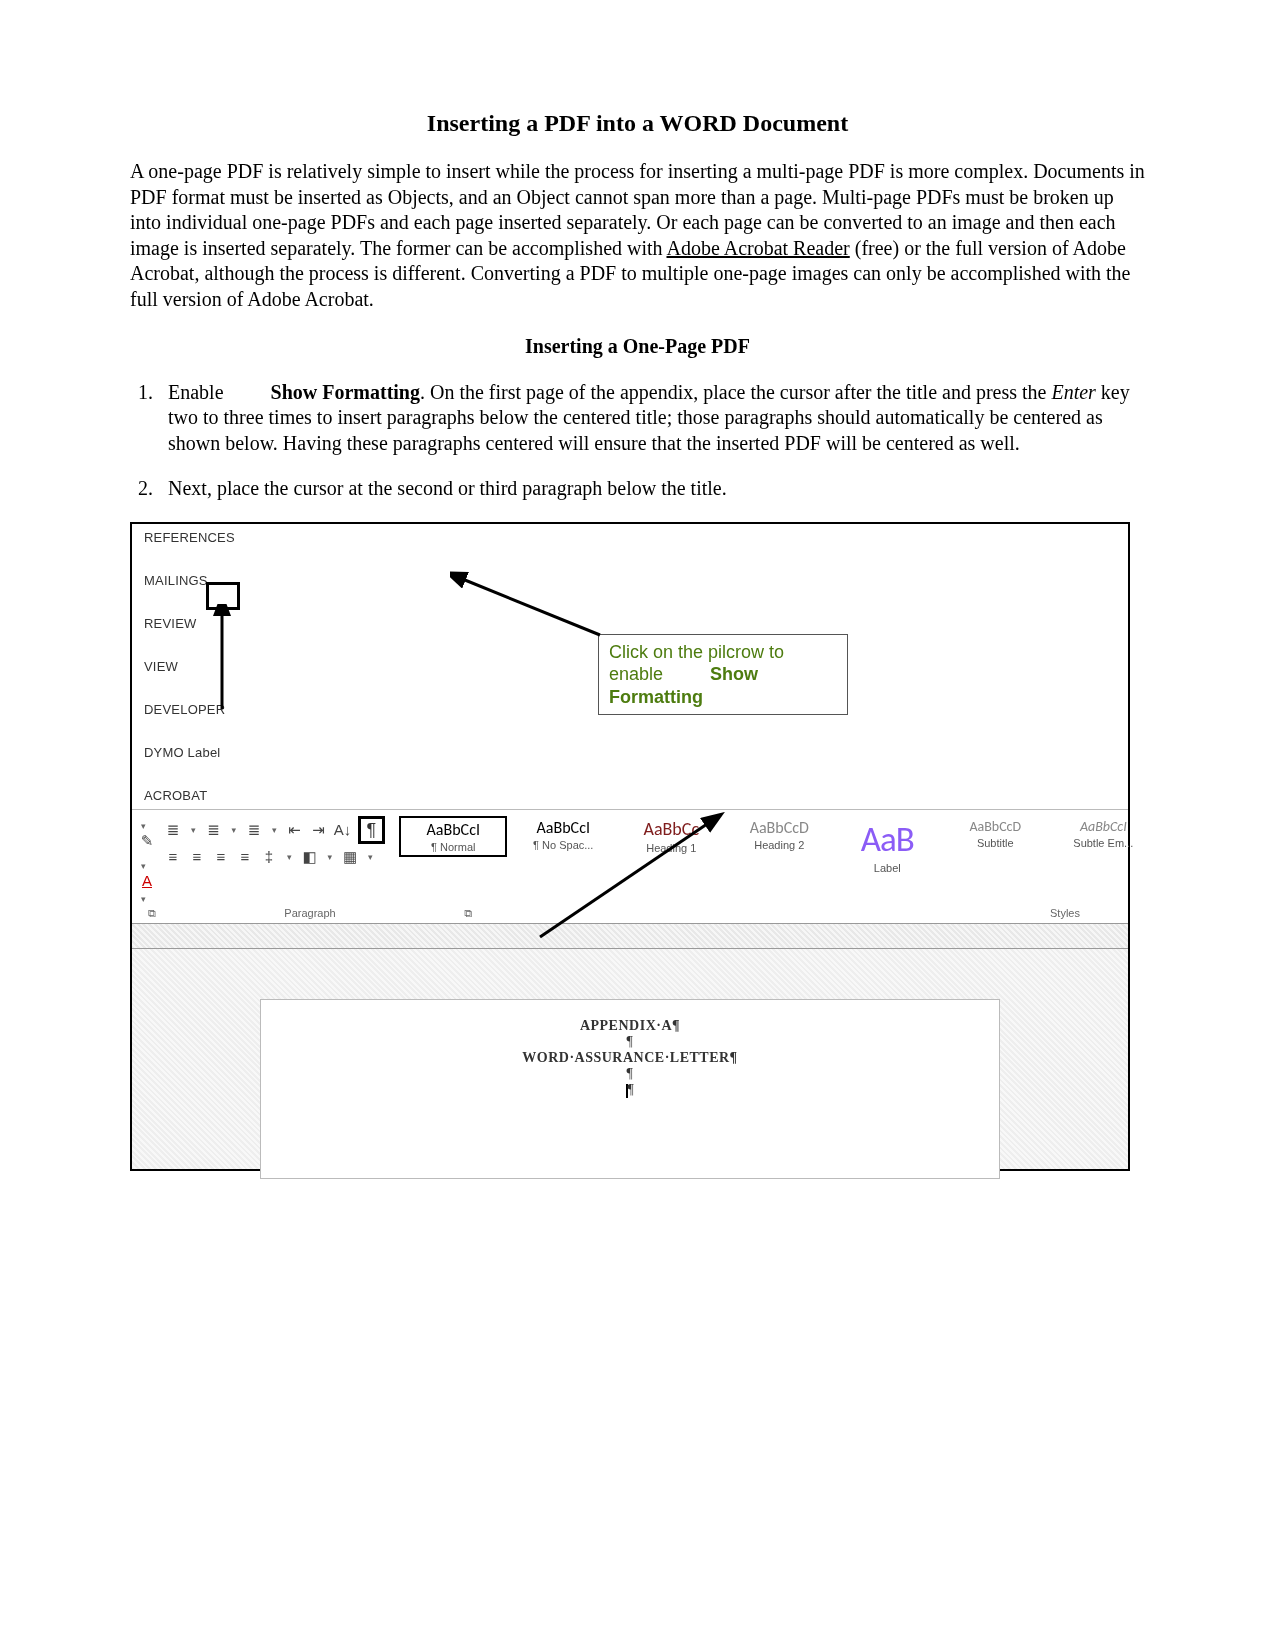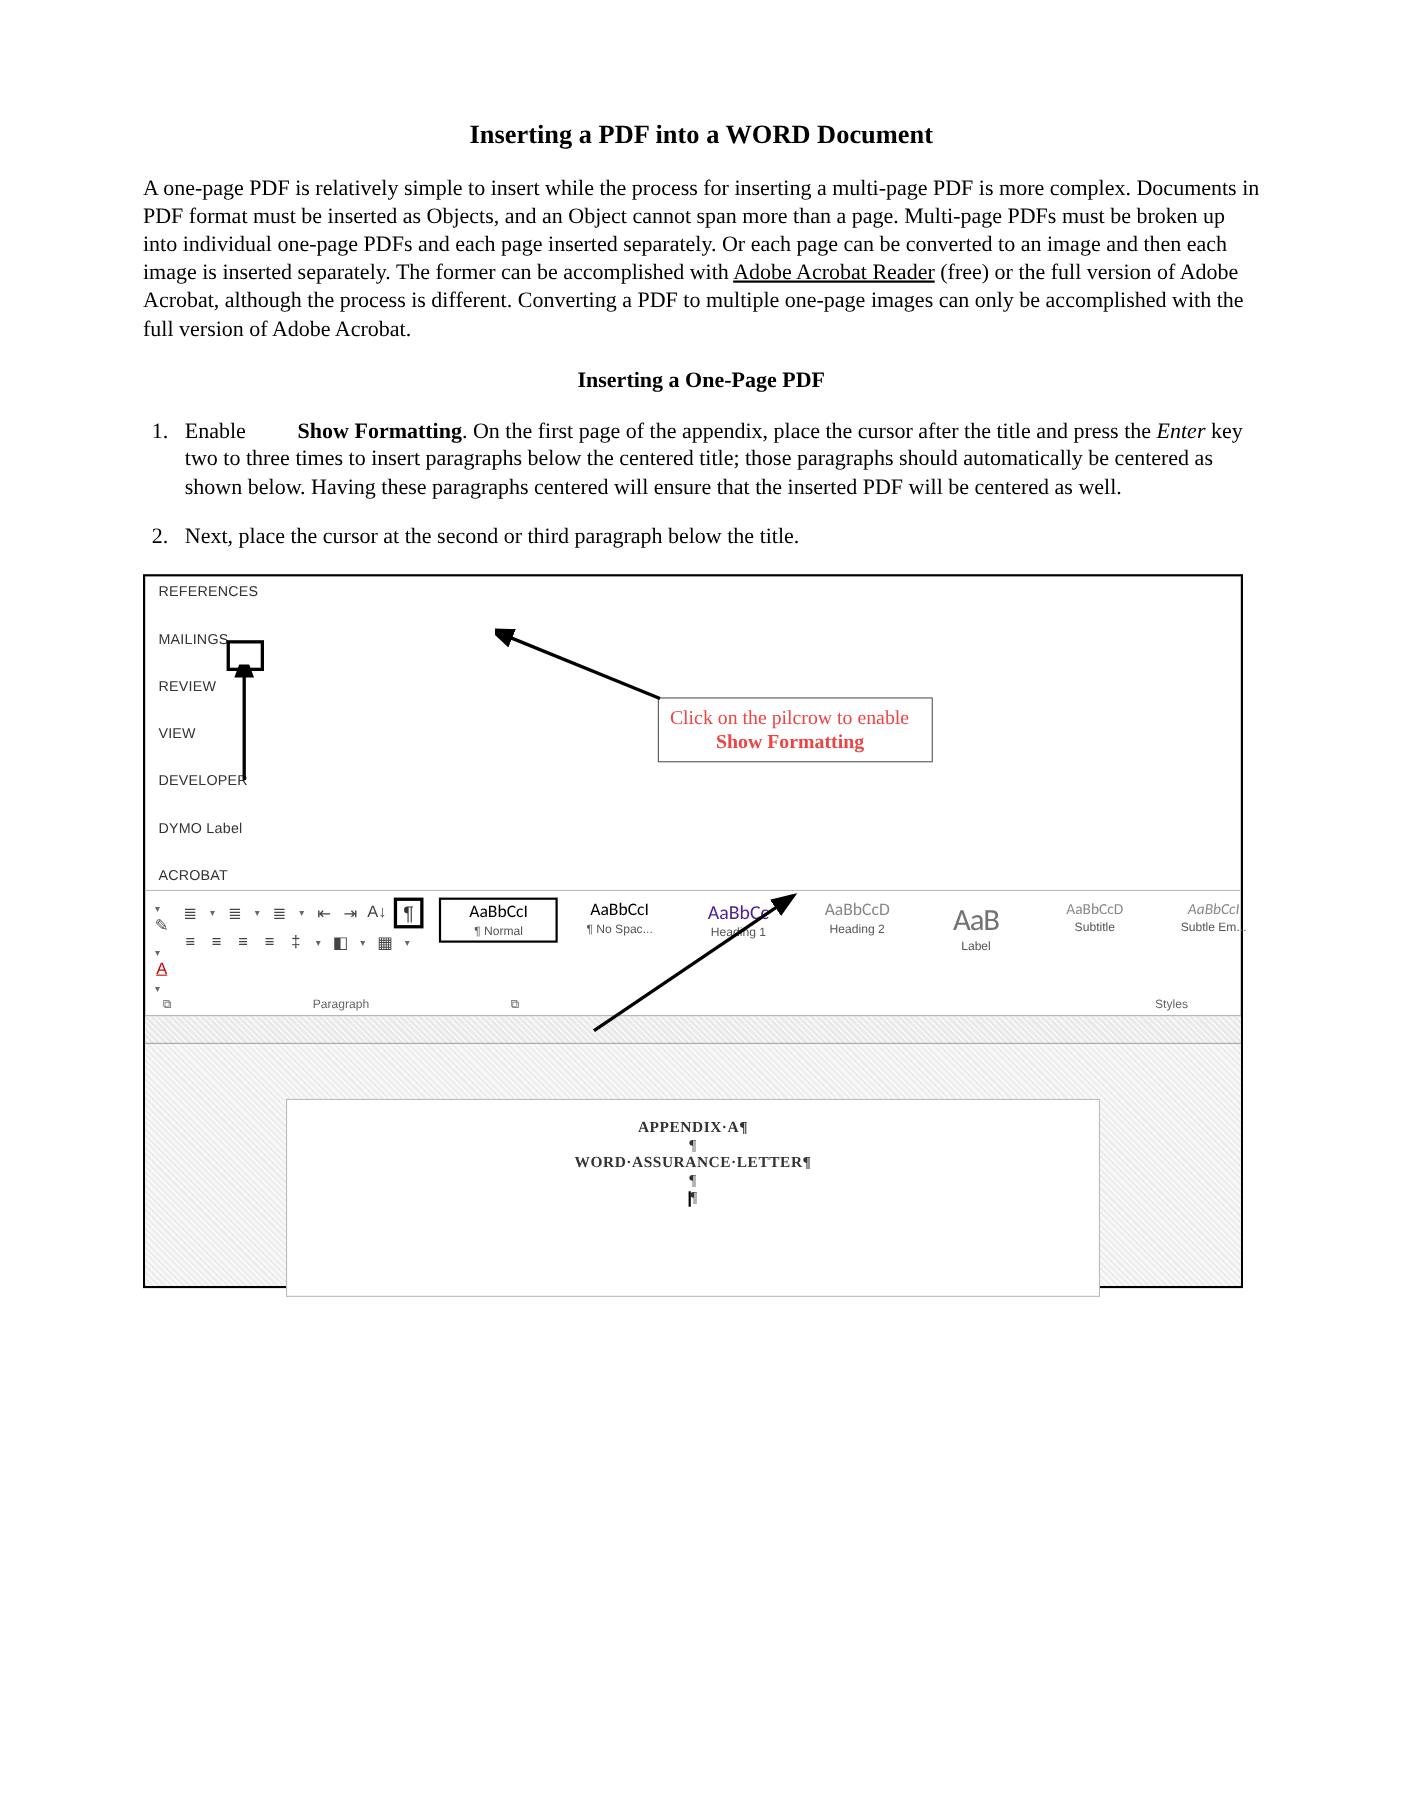--- a/index.html
+++ b/index.html
@@ -126,23 +126,23 @@
   }
   .style-swatch.boxed {
     border: 2px solid #000;
   }
   .style-preview {
     font-family: "Calibri", Arial, sans-serif;
     color: #444;
   }
   .style-preview.normal { font-size: 16px; color: #000; }
   .style-preview.nospac { font-size: 16px; color: #000; }
-  .style-preview.h1p { font-size: 18px; color: #4c1d95; }
+  .style-preview.h1p { font-size: 18px; color: #7f1d1d; }
   .style-preview.h2p { font-size: 16px; color: #888; }
-  .style-preview.titlesw { font-size: 28px; color: #737373; letter-spacing: -1px;}
+  .style-preview.titlesw { font-size: 35px; color: #8b5cf6; letter-spacing: -1px;}
   .style-preview.subtitle { font-size: 14px; color: #888; }
   .style-preview.subtleem { font-size: 14px; color: #888; font-style: italic;}
   .style-label {
     font-size: 11px;
     color: #555;
     margin-top: 2px;
     white-space: nowrap;
   }
   .group-labels {
     display: flex;
@@ -193,25 +193,25 @@
     border-left: 2px solid #000;
     height: 14px;
     vertical-align: middle;
   }
   .pil { font-weight: normal; }
 
   .callout {
     position: absolute;
     background: #fff;
     border: 1px solid #555;
-    font-family: Liberation Serif, serif;
+    font-family: Liberation Sans, sans-serif;
     font-size: 18px;
     padding: 6px 10px;
     line-height: 1.25;
-    color: #ef4444;
+    color: #4d7c0f;
   }
   .callout-pilcrow {
     left: 468px;
     top: 112px;
     width: 228px;
   }
   .callout-cursor {
     left: 262px;
     top: 410px;
     width: 282px;

